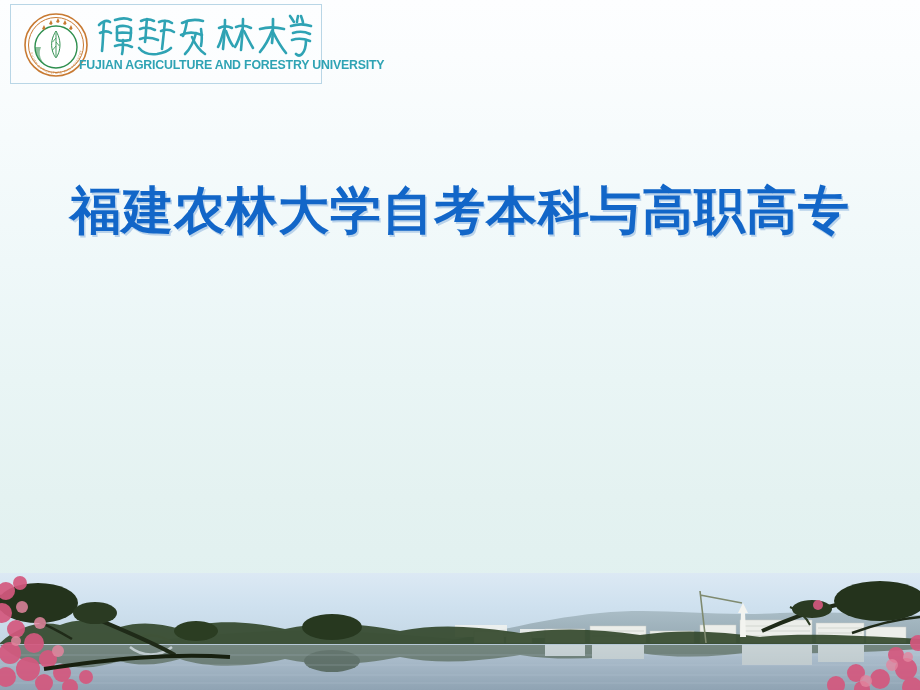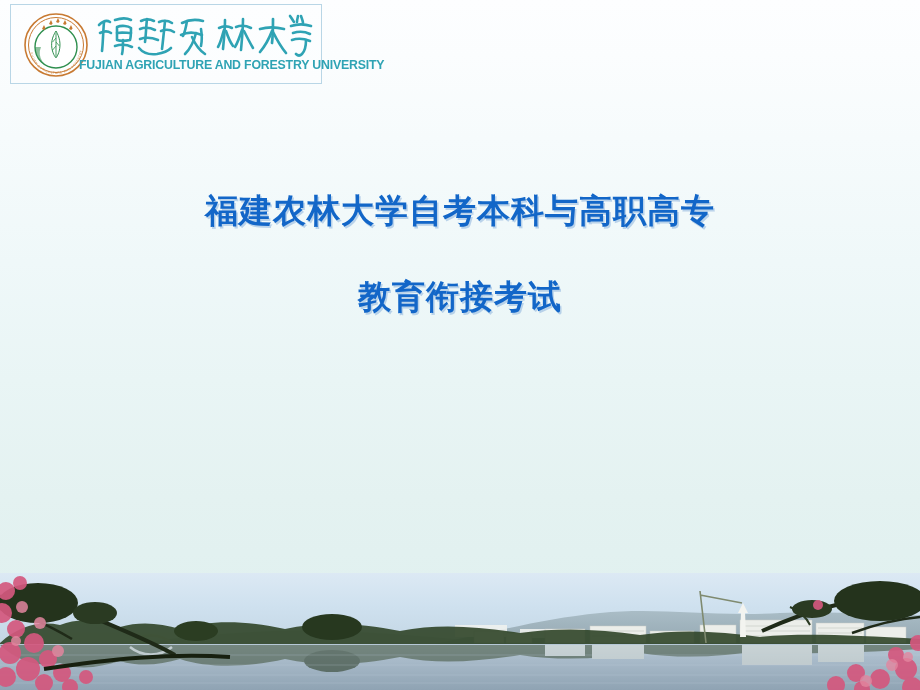--- a/index.html
+++ b/index.html
@@ -73,21 +73,21 @@
     position: absolute;
     left: 0;
     top: 168px;
     width: 920px;
     text-align: center;
   }
   .title-line {
     display: block;
     color: #1266c8;
     font-weight: bold;
-    font-size: 33px;
+    font-size: 51px;
     line-height: 86px;
     letter-spacing: 1px;
     font-family: "DejaVu Sans", "Liberation Sans", sans-serif;
     text-shadow: 1.5px 1.5px 0 rgba(120,165,215,0.45);
     white-space: nowrap;
   }
 
   
   .photo-band {
     position: absolute;
@@ -205,21 +205,20 @@
           </g>
         </g>
       </svg>
     </div>
 
     <div class="logo-en">FUJIAN AGRICULTURE AND FORESTRY UNIVERSITY</div>
   </div>
 
   <div class="title-wrap">
     <span class="title-line">福建农林大学自考本科与高职高专</span>
-    <span class="title-line">教育衔接考试</span>
   </div>
 
   <div class="photo-band">
     <svg viewBox="0 0 920 117" preserveAspectRatio="none" aria-hidden="true">
       <defs>
         <linearGradient id="skyGrad" x1="0" y1="0" x2="0" y2="1">
           <stop offset="0%" stop-color="#dce9f4"></stop>
           <stop offset="45%" stop-color="#cfe1ef"></stop>
           <stop offset="100%" stop-color="#c3d6e4"></stop>
         </linearGradient>

